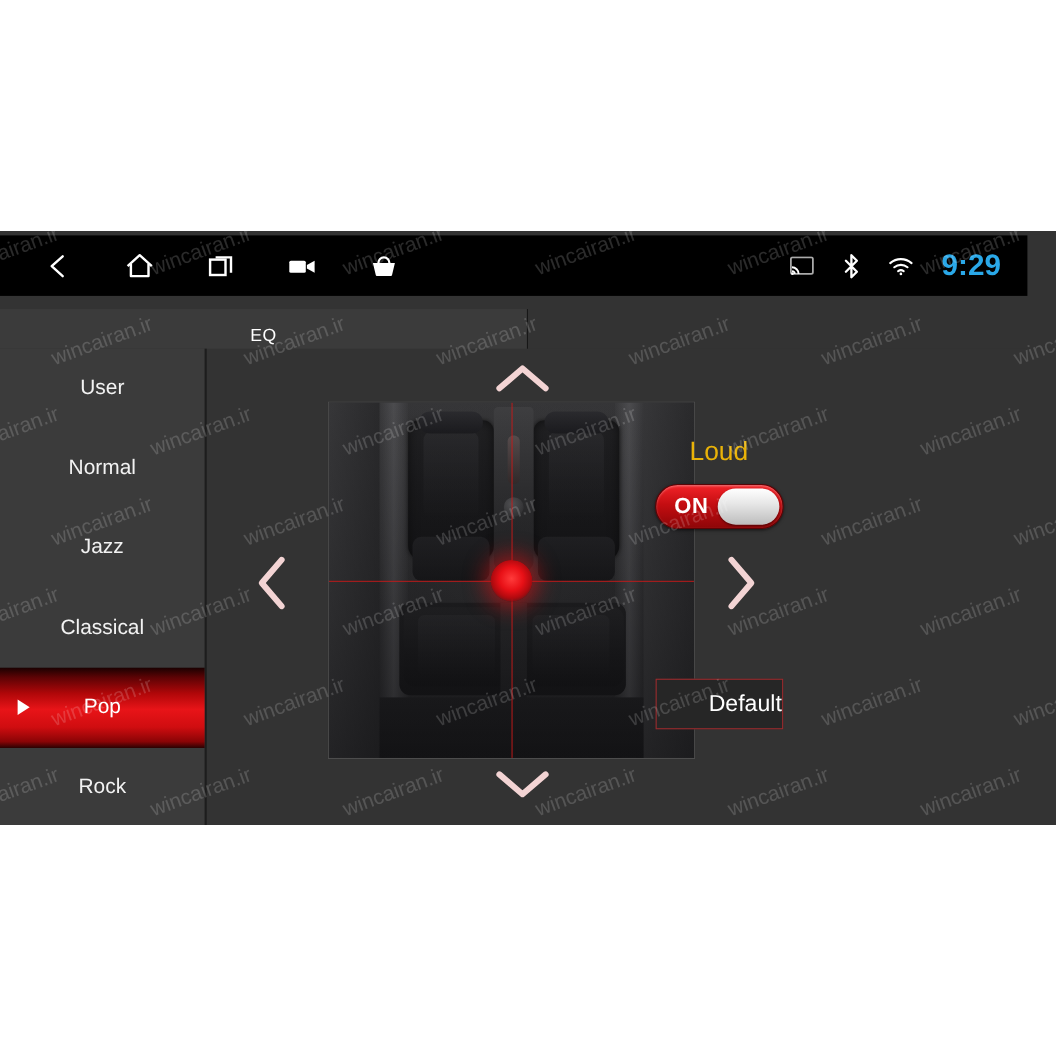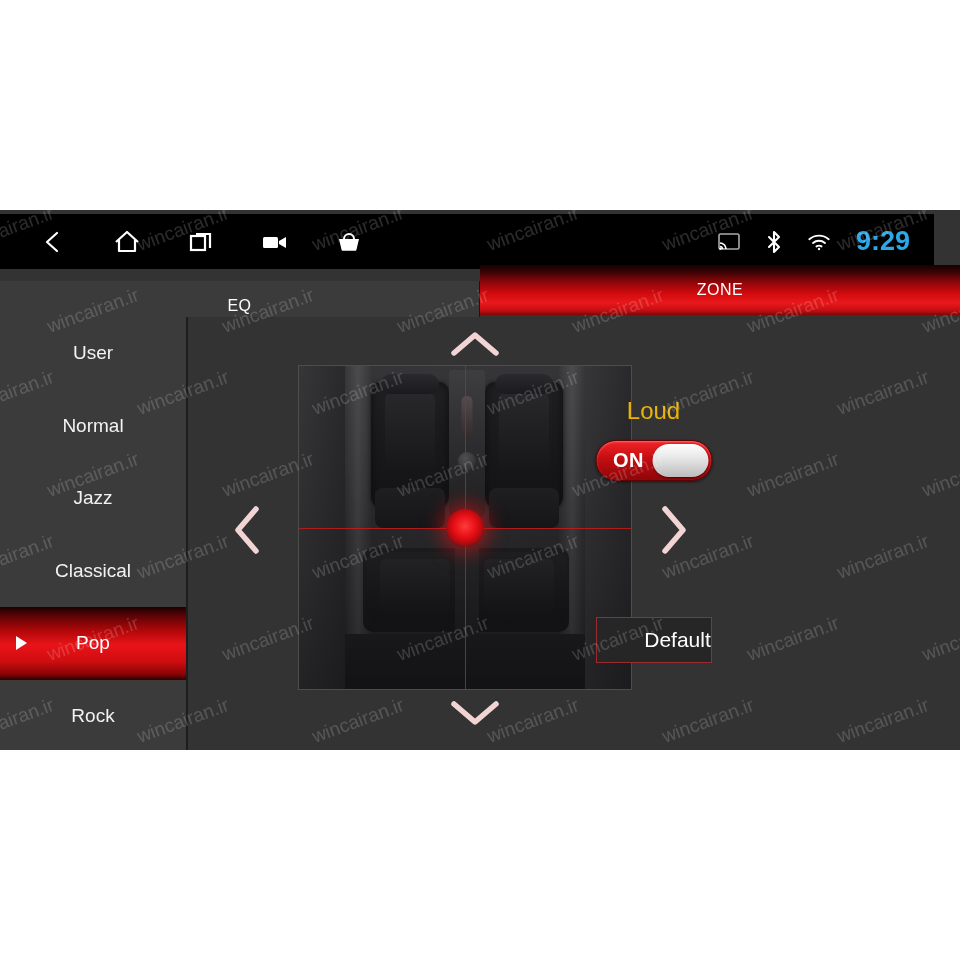--- a/index.html
+++ b/index.html
@@ -441,21 +441,20 @@
           <path d="M10.3 14.8 a5 5 0 0 1 5.4 0" fill="none" stroke="#ffffff" stroke-width="2.1" stroke-linecap="round"></path>
           <circle cx="13" cy="17.6" r="1.3" fill="#ffffff"></circle>
         </svg>
       </div>
       <div id="clock">9:29</div>
     </div>
   </div>
 
   <div id="tabbar">
     <div class="tab inactive">EQ</div>
-    <div class="tab active">ZONE</div>
   </div>
 
   <div id="body">
 
     <div id="sidebar">
       <div class="preset">
         <span class="marker"></span>
         <span>User</span>
       </div>
       <div class="preset">

